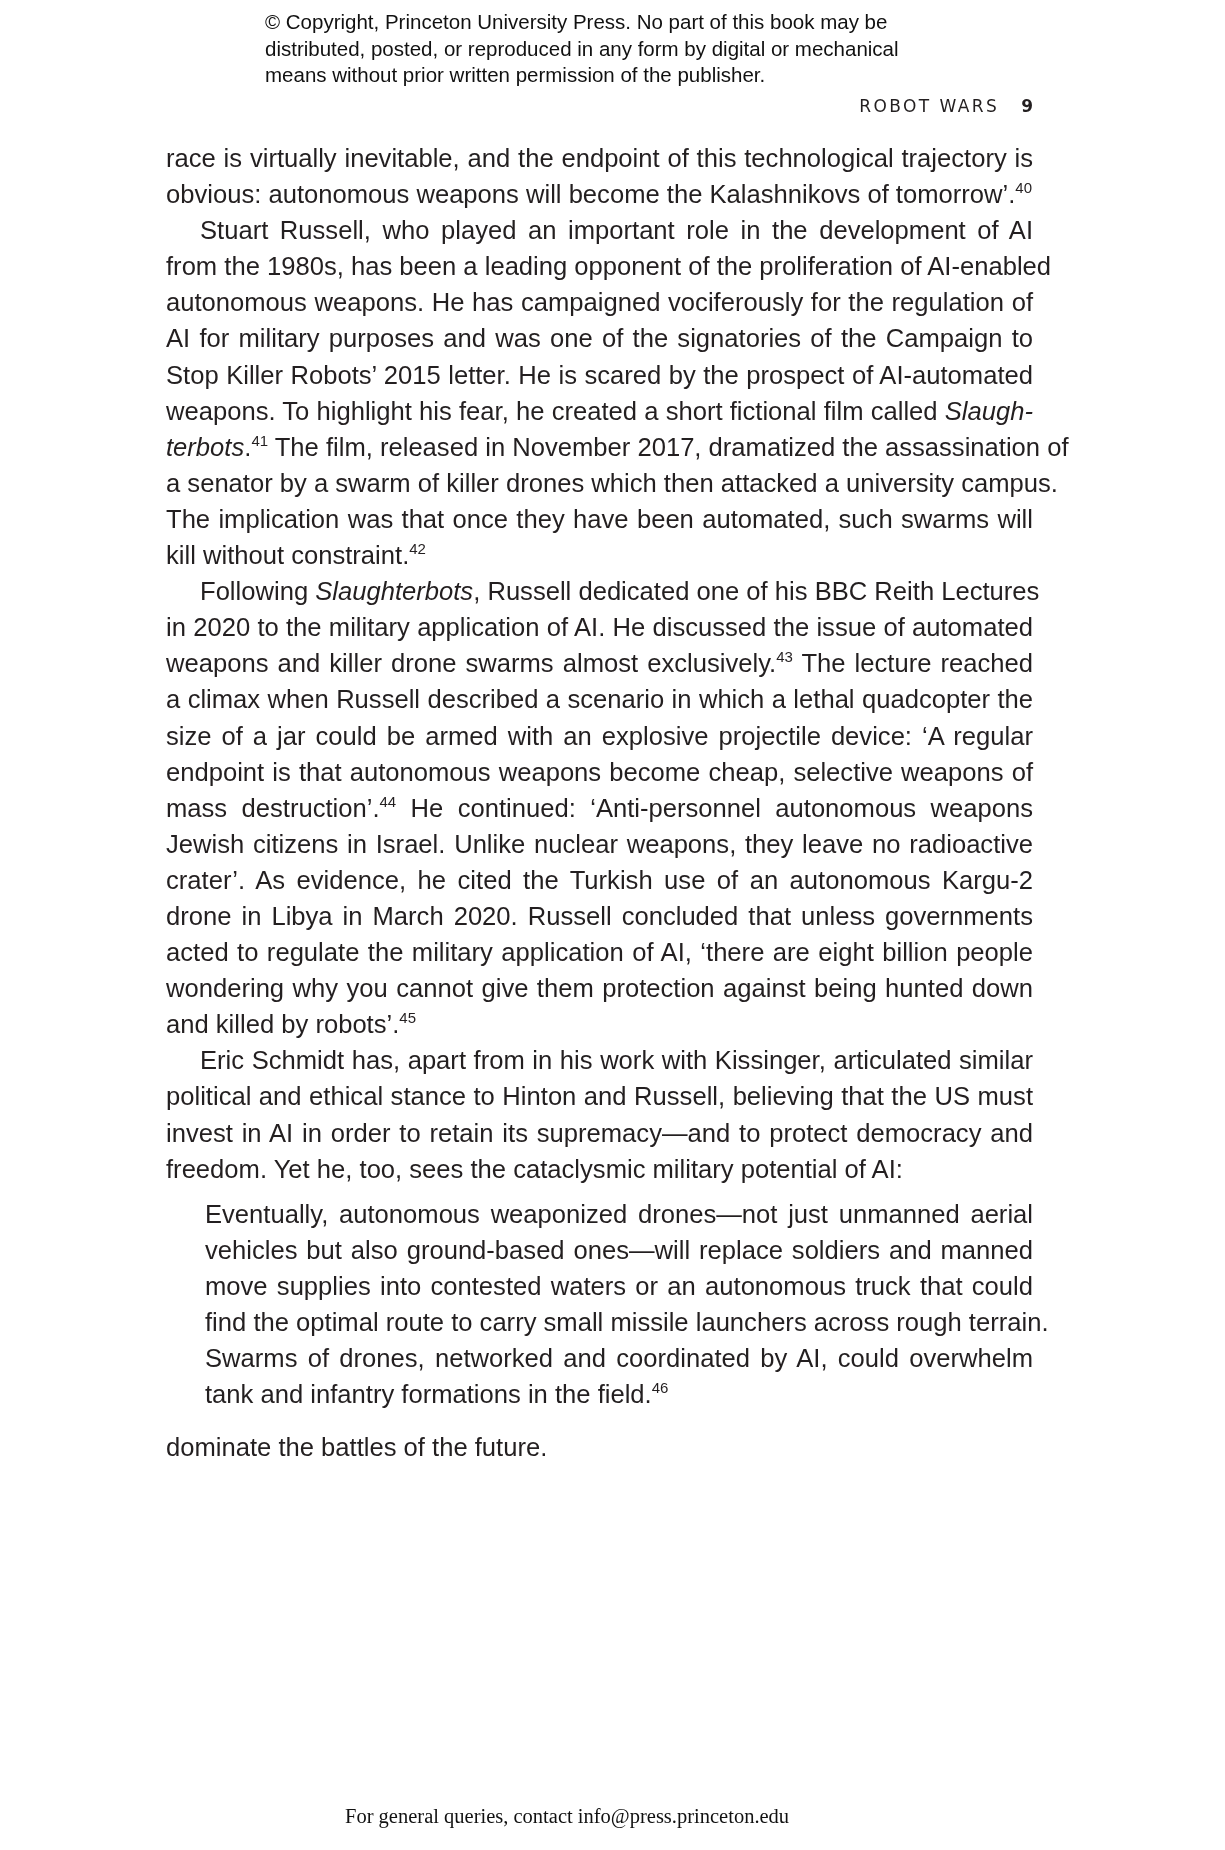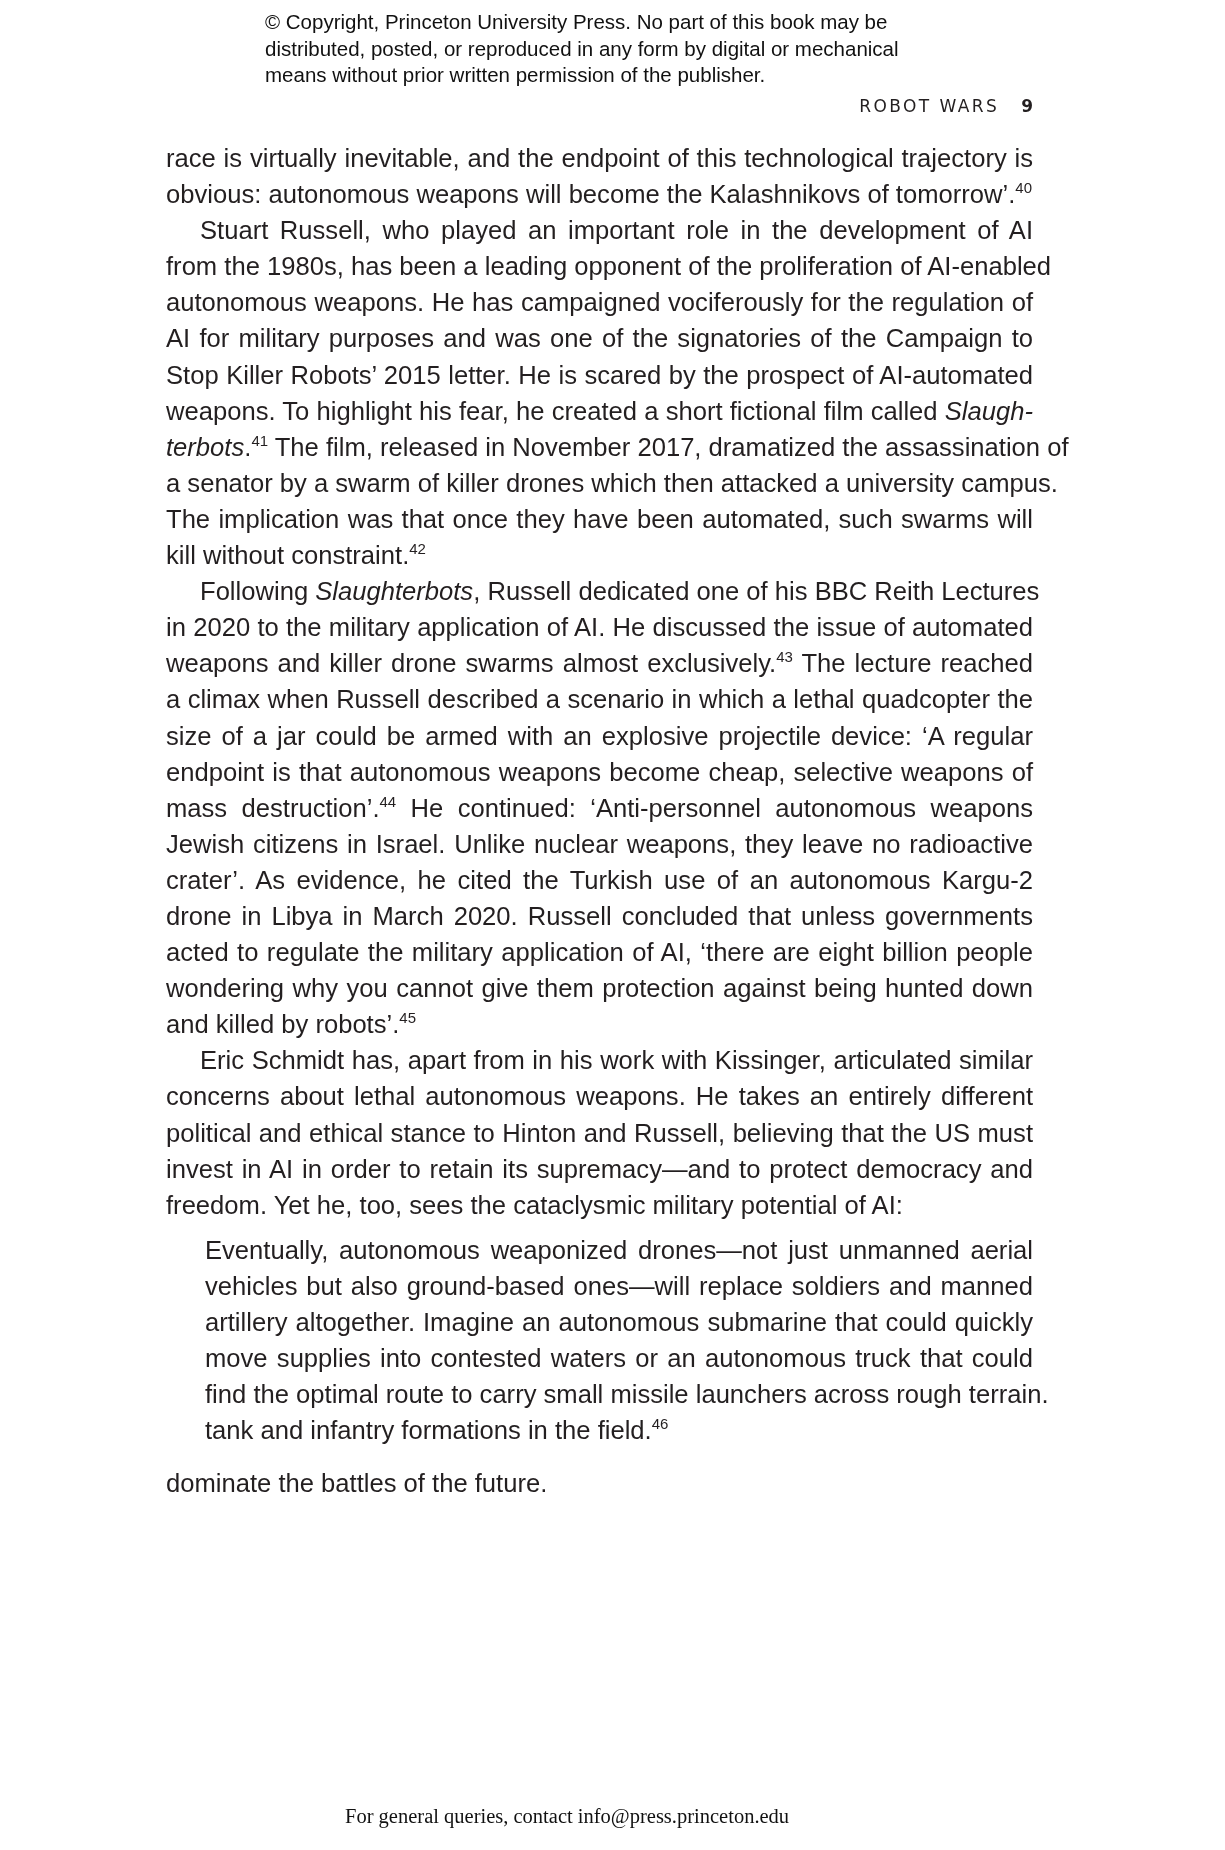--- a/index.html
+++ b/index.html
@@ -76,32 +76,31 @@
     <span class="line"><span>Jewish citizens in Israel. Unlike nuclear weapons, they leave no radioactive</span></span>
     <span class="line"><span>crater’. As evidence, he cited the Turkish use of an autonomous Kargu-2</span></span>
     <span class="line"><span>drone in Libya in March 2020. Russell concluded that unless governments</span></span>
     <span class="line"><span>acted to regulate the military application of AI, ‘there are eight billion people</span></span>
     <span class="line"><span>wondering why you cannot give them protection against being hunted down</span></span>
     <span class="line last"><span>and killed by robots’.</span><sup>45</sup></span>
   </div>
 
   <div>
     <span class="line indent"><span>Eric Schmidt has, apart from in his work with Kissinger, articulated similar</span></span>
-    <span class="line"><span>concerns about lethal autonomous weapons. He takes an entirely different</span></span>
     <span class="line"><span>political and ethical stance to Hinton and Russell, believing that the US must</span></span>
     <span class="line"><span>invest in AI in order to retain its supremacy—and to protect democracy and</span></span>
     <span class="line last"><span>freedom. Yet he, too, sees the cataclysmic military potential of AI:</span></span>
   </div>
 
   <div class="blockquote">
     <span class="line"><span>Eventually, autonomous weaponized drones—not just unmanned aerial</span></span>
     <span class="line"><span>vehicles but also ground-based ones—will replace soldiers and manned</span></span>
-    <span class="line"><span>artillery altogether. Imagine an autonomous submarine that could quickly</span></span>
     <span class="line"><span>move supplies into contested waters or an autonomous truck that could</span></span>
     <span class="line"><span>find the optimal route to carry small missile launchers across rough terrain.</span></span>
+    <span class="line"><span>Swarms of drones, networked and coordinated by AI, could overwhelm</span></span>
     <span class="line last"><span>tank and infantry formations in the field.</span><sup>46</sup></span>
   </div>
 
   <div>
     <span class="line last"><span>dominate the battles of the future.</span></span>
   </div>
 
 </div>
 
 <div class="footer">For general queries, contact info@press.princeton.edu</div>

